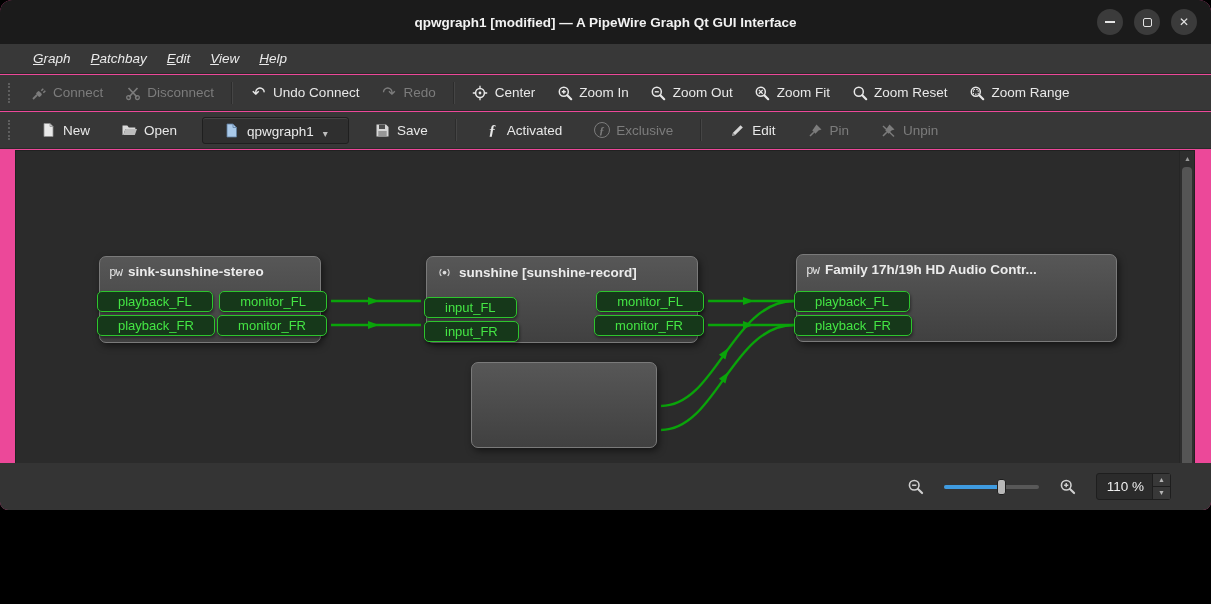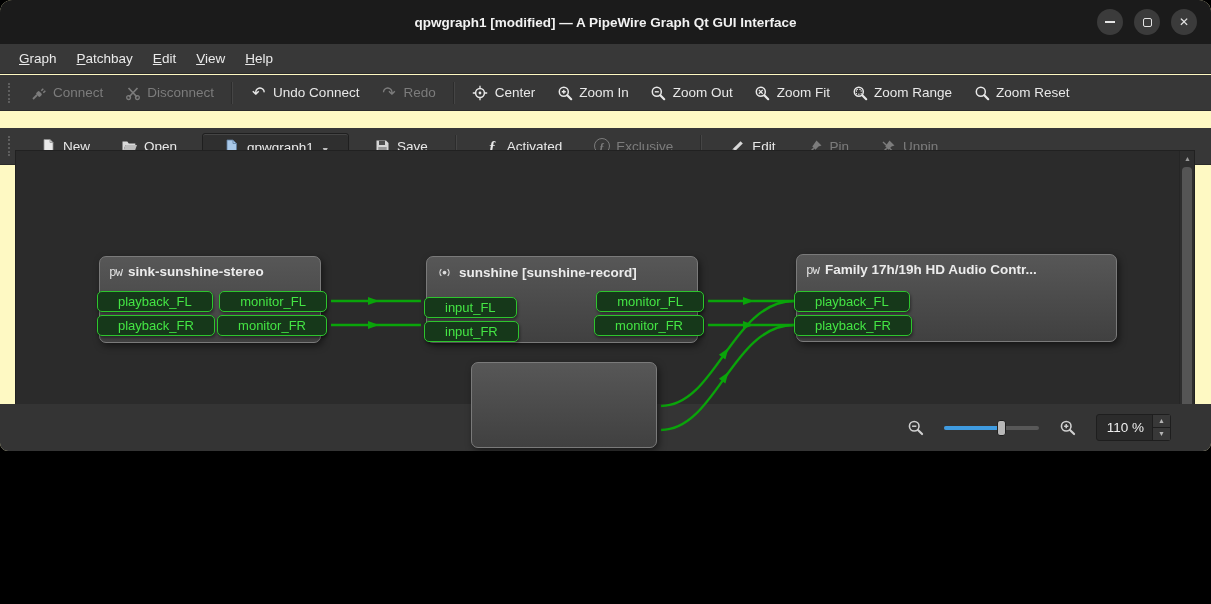--- a/index.html
+++ b/index.html
@@ -1,56 +1,56 @@
 <!DOCTYPE html>
 <html><head>
 <meta charset="utf-8">
 <style>
   * { box-sizing: border-box; margin: 0; padding: 0; }
   body {
     width: 1211px; height: 604px; background: #000; overflow: hidden;
     font-family: "Liberation Sans", sans-serif;
   }
   .window {
-    position: relative; width: 1211px; height: 451px;
-    background: #fef9c3; border-radius: 12px 12px 8px 8px; overflow: hidden;
+    position: relative; width: 1211px; height: 510px;
+    background: #ec4899; border-radius: 12px 12px 8px 8px; overflow: hidden;
     color: #e8e8e8;
   }
   
   .titlebar {
     position: absolute; left:0; top:0; right:0; height:44px;
     background: #1b1b1b; display:flex; align-items:center; justify-content:center;
   }
   .titlebar .title { font-size:13.5px; font-weight:bold; color:#f2f2f2; }
   .winbtns { position:absolute; right:14px; top:9px; display:flex; gap:11px; }
   .wbtn {
     width:26px; height:26px; border-radius:50%; background:#3b3b3b;
     display:flex; align-items:center; justify-content:center; color:#e4e4e4; cursor:default;
   }
   .wmin { width:10px; height:2px; background:#e4e4e4; display:block; }
   .wmax { width:9px; height:9px; border:1.5px solid #e4e4e4; border-radius:2px; display:block; }
   .wclose { font-size:12px; line-height:1; }
   
   .menubar {
     position:absolute; left:0; top:44px; right:0; height:30px;
     background:#383838; border-bottom:1px solid #2a2a2a;
-    display:flex; align-items:center; padding-left:10px; gap:2px;
+    display:flex; align-items:center; padding-left:24px; gap:2px;font-style:italic;
   }
   .menu-item {
     display:inline-block; padding:4px 9px; font-size:13.5px; color:#eaeaea; border-radius:3px;
   }
   .menu-item::first-letter { text-decoration: underline; }
   
   .toolbar {
     position:absolute; left:0; right:0; background:#373737;
     border-bottom:1px solid #2a2a2a; display:flex; align-items:center;
     padding:0 6px; gap:3px;
   }
   .toolbar1 { top:75px; height:36px; }
-  .toolbar2 { top:128px; height:37px;gap:13px; }
+  .toolbar2 { top:112px; height:37px;gap:13px; }
   .thandle { width:4px; height:20px; border-left:2px dotted #5e5e5e; margin:0 6px 0 2px; }
   .tsep { width:0; height:22px; border-left:1px solid #2c2c2c; border-right:1px solid #454545; margin:0 5px; }
   .tbtn {
     display:flex; align-items:center; gap:6px; padding:5px 9px; border-radius:4px;
     font-size:13.5px; color:#e8e8e8; white-space:nowrap;
   }
   .tbtn.disabled { color:#7c7c7c; }
   .ticon { display:flex; align-items:center; justify-content:center; width:17px; height:17px; }
   .uglyph { font-size:16px; line-height:17px; }
   .fglyph { font-style:italic; font-weight:bold; font-size:15px; line-height:16px; font-family:"Liberation Serif", serif; }
@@ -224,34 +224,34 @@
           </svg>
       </span>
       <span>Zoom Fit</span>
     </div>
 
     <div class="tbtn">
       <span class="ticon">
         <svg width="16" height="16" viewBox="0 0 16 16">
             <circle cx="6.8" cy="6.8" r="4.5" fill="none" stroke="currentColor" stroke-width="1.5"></circle>
             <line x1="10.3" y1="10.3" x2="14.2" y2="14.2" stroke="currentColor" stroke-width="2.2" stroke-linecap="round"></line>
-            <rect x="4.4" y="4.4" width="4.8" height="4.8" fill="none" stroke="currentColor" stroke-width="1" stroke-dasharray="1.6 1.2"></rect>
-          </svg>
-      </span>
-      <span>Zoom Range</span>
+          </svg>
+      </span>
+      <span>Zoom Reset</span>
     </div>
 
     <div class="tbtn">
       <span class="ticon">
         <svg width="16" height="16" viewBox="0 0 16 16">
             <circle cx="6.8" cy="6.8" r="4.5" fill="none" stroke="currentColor" stroke-width="1.5"></circle>
             <line x1="10.3" y1="10.3" x2="14.2" y2="14.2" stroke="currentColor" stroke-width="2.2" stroke-linecap="round"></line>
-          </svg>
-      </span>
-      <span>Zoom Reset</span>
+            <rect x="4.4" y="4.4" width="4.8" height="4.8" fill="none" stroke="currentColor" stroke-width="1" stroke-dasharray="1.6 1.2"></rect>
+          </svg>
+      </span>
+      <span>Zoom Range</span>
     </div>
   </div>
 
   <div class="toolbar toolbar2">
     <div class="thandle"></div>
 
     <div class="tbtn">
       <span class="ticon">
         <svg width="15" height="16" viewBox="0 0 15 16">
             <path d="M3 1.5 H9 L12 4.5 V14.5 H3 Z" fill="#e9e9e9" stroke="#8f8f8f" stroke-width=".8"></path>

